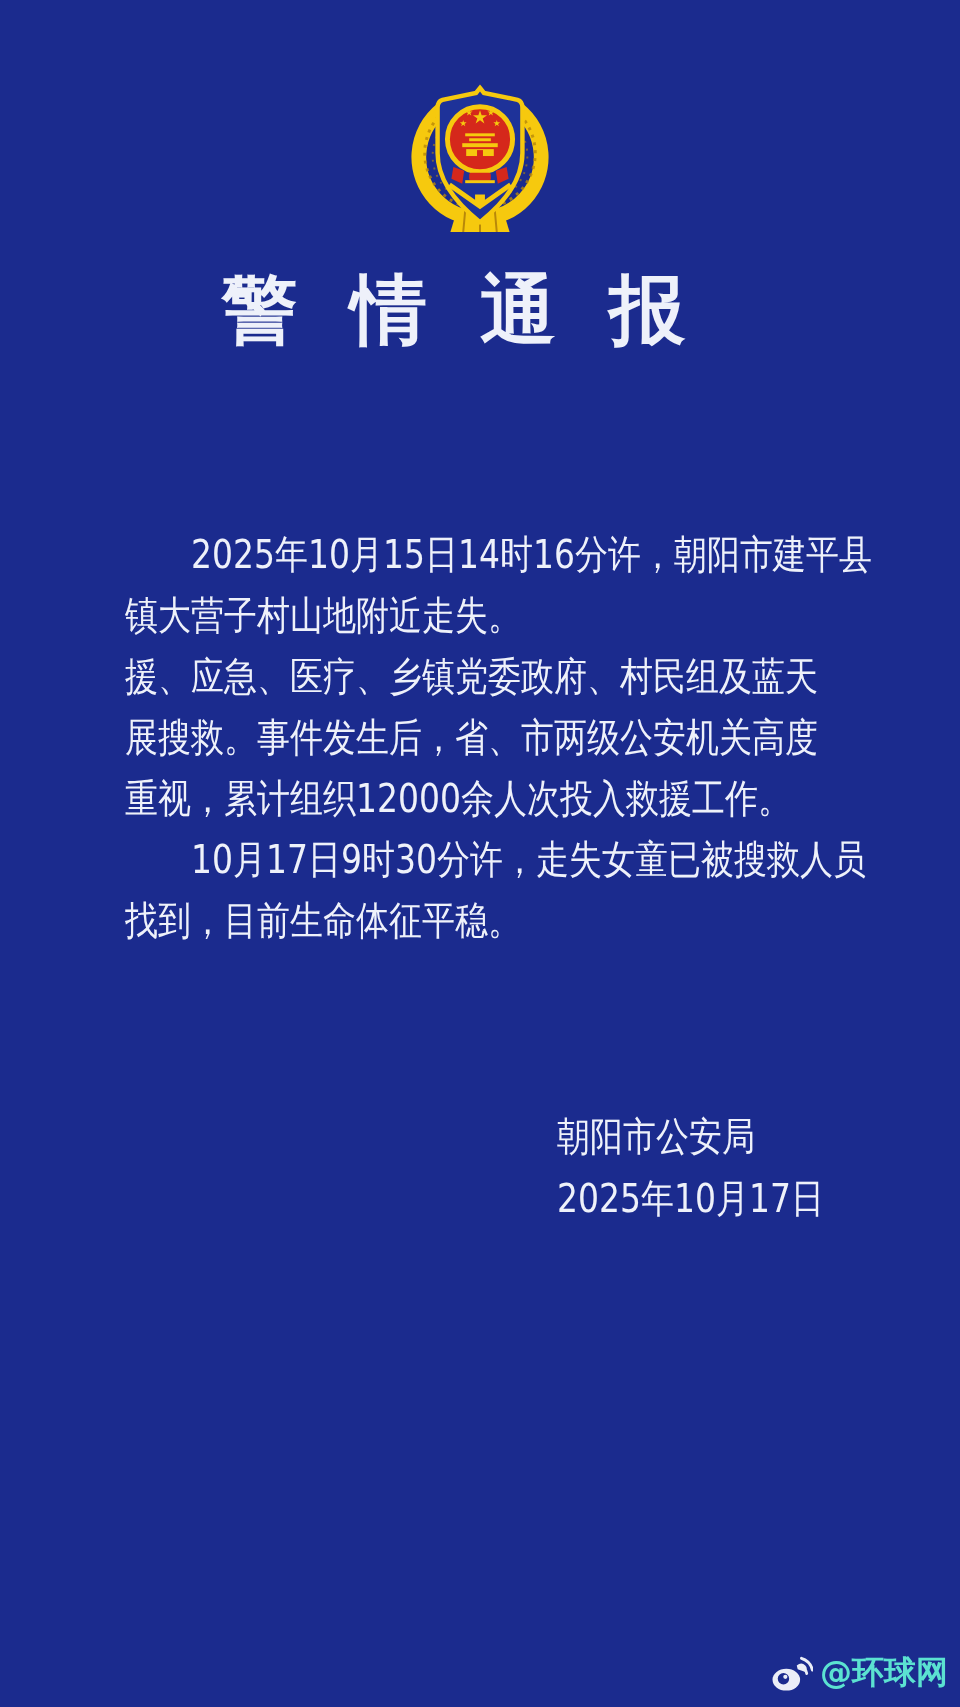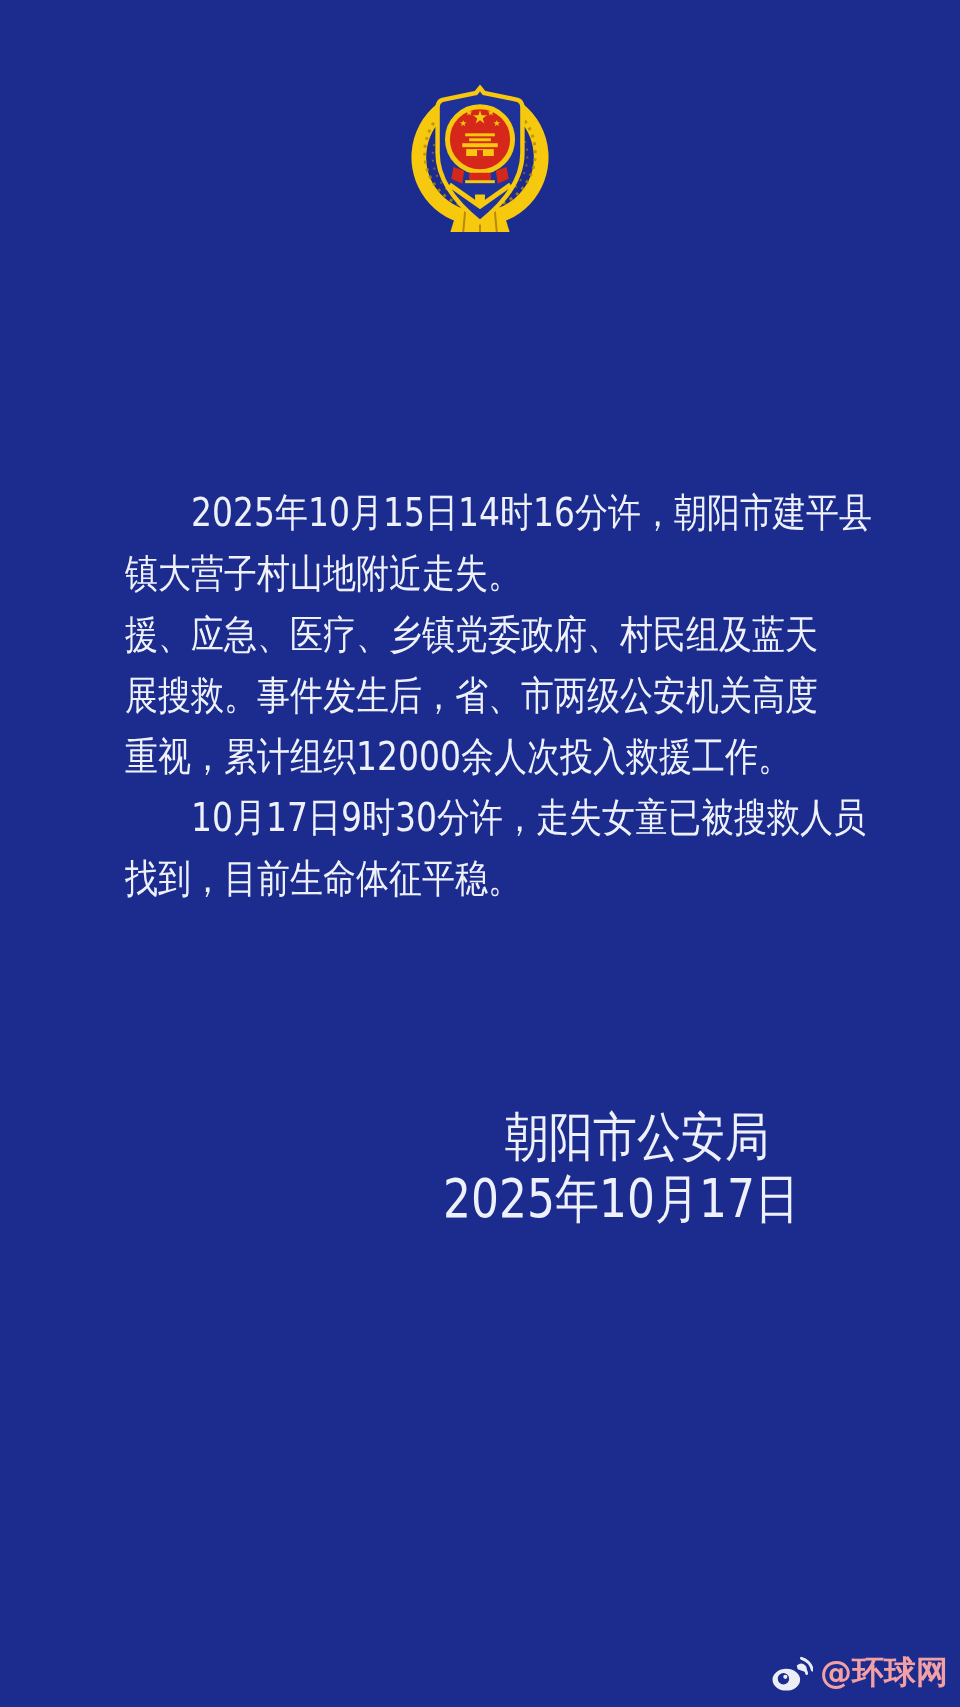--- a/index.html
+++ b/index.html
@@ -19,40 +19,40 @@
   .emblem svg { width:100%; height:100%; display:block; }
   .title {
     position:absolute; top:272px; left:0; right:0;
     margin:0; text-align:center;
     font-family:"DejaVu Serif", serif;
     font-weight:700; font-size:76px; line-height:1;
     letter-spacing:0.7em;
     color:var(--text, #f4f6fc);
   }
   .body-block {
-    position:absolute; top:482px; left:125px; right:125px;
+    position:absolute; top:524px; left:125px; right:125px;
     font-size:33px;
   }
   .line { height:61px; line-height:61px; white-space:nowrap; }
   .line > span {
     display:inline-block;
     transform:scaleY(1.2);
     transform-origin:50% 50%;
   }
   .signature {
     position:absolute; top:1106px; right:129px;
-    text-align:center; font-size:44px;
+    text-align:left; font-size:33px;
   }
   .signature .line { height:62px; line-height:62px; }
-  .signature .date-line { margin-right:32px; }
+  .signature .date-line { margin-right:7px; }
   .watermark {
     position:absolute; right:12px; bottom:12px;
     display:flex; align-items:center; gap:7px;
     font-size:32px; font-weight:700;
-    color:#fca5a5; opacity:0.96;
+    color:#5eead4; opacity:0.96;
   }
   .weibo-icon { width:42px; height:38px; }
   .weibo-icon svg { width:100%; height:100%; display:block; }
 </style>
 </head>
 <body>
 
 <div class="poster">
 
   <div class="emblem">
@@ -91,20 +91,21 @@
         <path d="M102 84 l-11 4 2 13 11 -5 z"></path>
         <rect x="64" y="90" width="22" height="8" rx="2"></rect>
       </g>
       <path d="M60 99 h30" stroke="var(--gold)" stroke-width="3"></path>
 
       <path d="M44 102 L75 124 L106 102" fill="none" stroke="var(--gold)" stroke-width="5"></path>
       <rect x="70" y="112" width="10" height="11" fill="var(--gold)"></rect>
     </svg>
   </div>
 
+  <h1 class="title">警情通报</h1>
 
   <div class="body-block">
     <div class="para">
         <div class="line"><span>　　2025年10月15日14时16分许，朝阳市建平县</span></div>
         <div class="line"><span>镇大营子村山地附近走失。</span></div>
       </div>
     <div class="para">
         <div class="line"><span>援、应急、医疗、乡镇党委政府、村民组及蓝天</span></div>
         <div class="line"><span>展搜救。事件发生后，省、市两级公安机关高度</span></div>
         <div class="line"><span>重视，累计组织12000余人次投入救援工作。</span></div>

